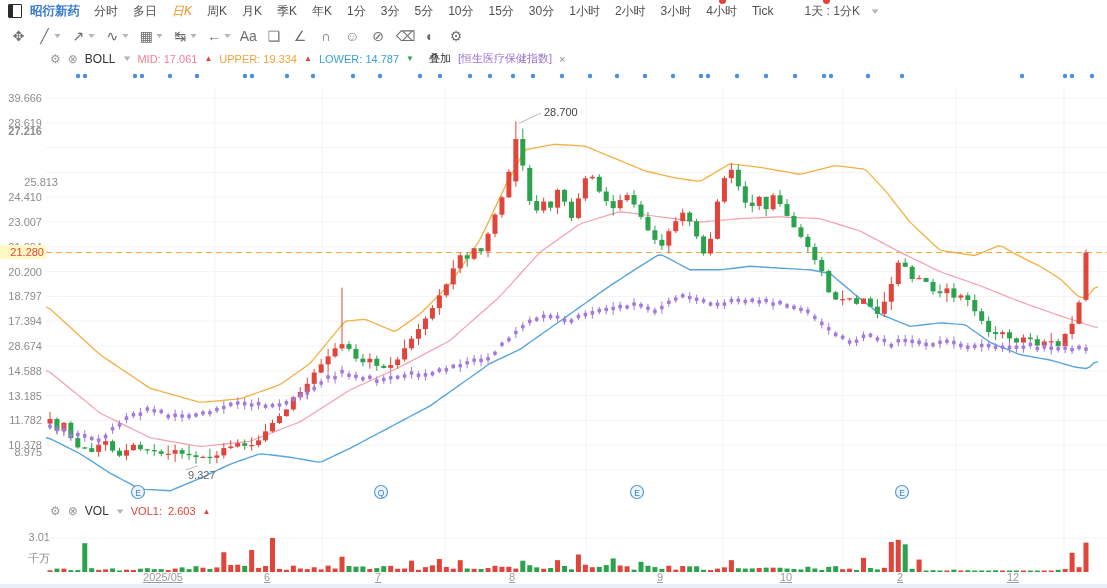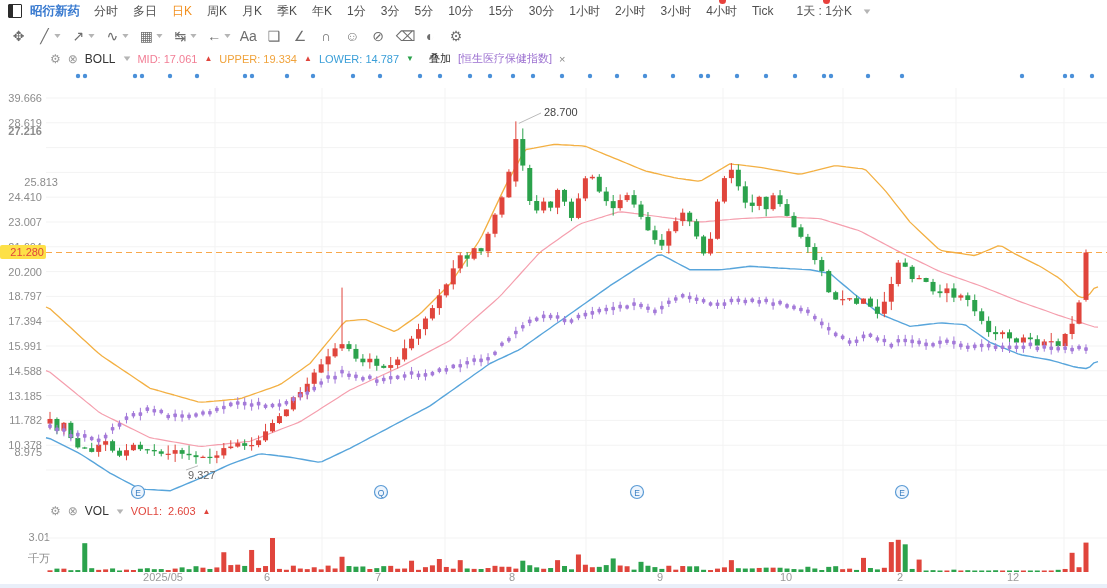--- a/index.html
+++ b/index.html
@@ -5,40 +5,40 @@
   html,body{margin:0;padding:0;background:#fff;}
   .stage{position:relative;width:1107px;height:588px;background:#fff;overflow:hidden;
          font-family:"Liberation Sans",sans-serif;-webkit-font-smoothing:antialiased;}
   
   .topbar{position:absolute;top:0;left:0;width:100%;height:22px;display:flex;align-items:center;
           gap:0;padding-left:8px;font-size:12px;color:#4f4f4f;white-space:nowrap;}
   .winicon{width:12px;height:12px;border:1.5px solid #2b2b2b;border-radius:1px;position:relative;margin-right:8px;flex:0 0 auto;}
   .winicon::after{content:"";position:absolute;left:0;top:0;bottom:0;width:4px;background:#2b2b2b;}
   .symbol{color:#3a7bd0;font-weight:bold;font-size:12.5px;margin-right:14px;}
   .tab{margin-right:15px;cursor:pointer;}
-  .tab.active{color:#f28f1d;}
-  .period{color:#555;display:flex;align-items:center;gap:11px;margin-left:8px;}
+  .tab.active{color:#f28f1d;font-style:italic;}
+  .period{color:#555;display:flex;align-items:center;gap:11px;margin-left:16px;}
   .chev{font-size:8px;color:#b5b5b5;transform:scaleX(1.4);}
   .reddot{position:absolute;width:7px;height:7px;border-radius:50%;background:#e8413c;top:-3px;}
   
   .drawbar{position:absolute;top:23px;left:0;width:100%;height:25px;display:flex;align-items:center;
            padding-left:10px;color:#6e6e6e;font-size:14px;}
   .dtool{display:flex;align-items:center;margin-right:9px;cursor:pointer;}
   .dtool .g{width:17px;text-align:center;}
   .dtool .c{font-size:7px;color:#b5b5b5;margin-left:1px;transform:scaleX(1.5);}
   
   .legend{position:absolute;left:50px;display:flex;align-items:center;gap:7px;font-size:11px;color:#333;}
   .legend .ic{color:#9a9a9a;font-size:12px;cursor:pointer;}
   .legend .name{color:#333;font-size:12px;}
   .legend .chev{font-size:8px;}
   .tri-up{color:#e0453c;font-size:8px;}
   .tri-dn{color:#2ba24c;font-size:8px;}
   .ylab{position:absolute;left:0;width:42px;text-align:right;font-size:11px;color:#8c8c8c;}
-  .xlab{position:absolute;top:571px;font-size:11px;color:#9a9a9a;transform:translateX(-50%);}
-  .pricetag{position:absolute;left:0;width:44px;text-align:right;background:#fde047;color:#e0453c;
+  .xlab{position:absolute;top:571px;font-size:11px;color:#9a9a9a;transform:translateX(-50%);text-decoration:underline;}
+  .pricetag{position:absolute;left:0;width:44px;text-align:right;background:#fef9c3;color:#e0453c;
             font-size:11px;padding:1px 2px 1px 0;border-radius:2px;}
   .vscale{position:absolute;left:8px;width:42px;text-align:right;font-size:11px;color:#8c8c8c;}
   svg{position:absolute;top:0;left:0;}
   .bottomstrip{position:absolute;left:0;bottom:0;width:100%;height:4px;background:#e9eff9;}
 </style>
 </head>
 <body>
 
 <div class="stage">
 
@@ -991,21 +991,21 @@
       <div class="ylab" style="top: 92px;">39.666</div>
       <div class="ylab" style="top: 116.798px;">28.619</div>
       <div class="ylab" style="top: 125px; font-weight: bold;">27.216</div>
       <div class="ylab" style="top: 176px; margin-left: 16px;">25.813</div>
       <div class="ylab" style="top: 191.192px;">24.410</div>
       <div class="ylab" style="top: 215.99px;">23.007</div>
       <div class="ylab" style="top: 240.788px;">21.604</div>
       <div class="ylab" style="top: 265.604px;">20.200</div>
       <div class="ylab" style="top: 290.402px;">18.797</div>
       <div class="ylab" style="top: 315.2px;">17.394</div>
-      <div class="ylab" style="top: 339.998px;">15.991</div>
+      <div class="ylab" style="top: 339.998px;">28.674</div>
       <div class="ylab" style="top: 364.796px;">14.588</div>
       <div class="ylab" style="top: 389.594px;">13.185</div>
       <div class="ylab" style="top: 414.392px;">11.782</div>
       <div class="ylab" style="top: 439.208px;">10.378</div>
       <div class="ylab" style="top: 446px;">8.975</div>
     </div>
 
   <div class="pricetag" id="ptag" style="top: 244.515px;">21.280</div>
 
   <div id="xlabs">

